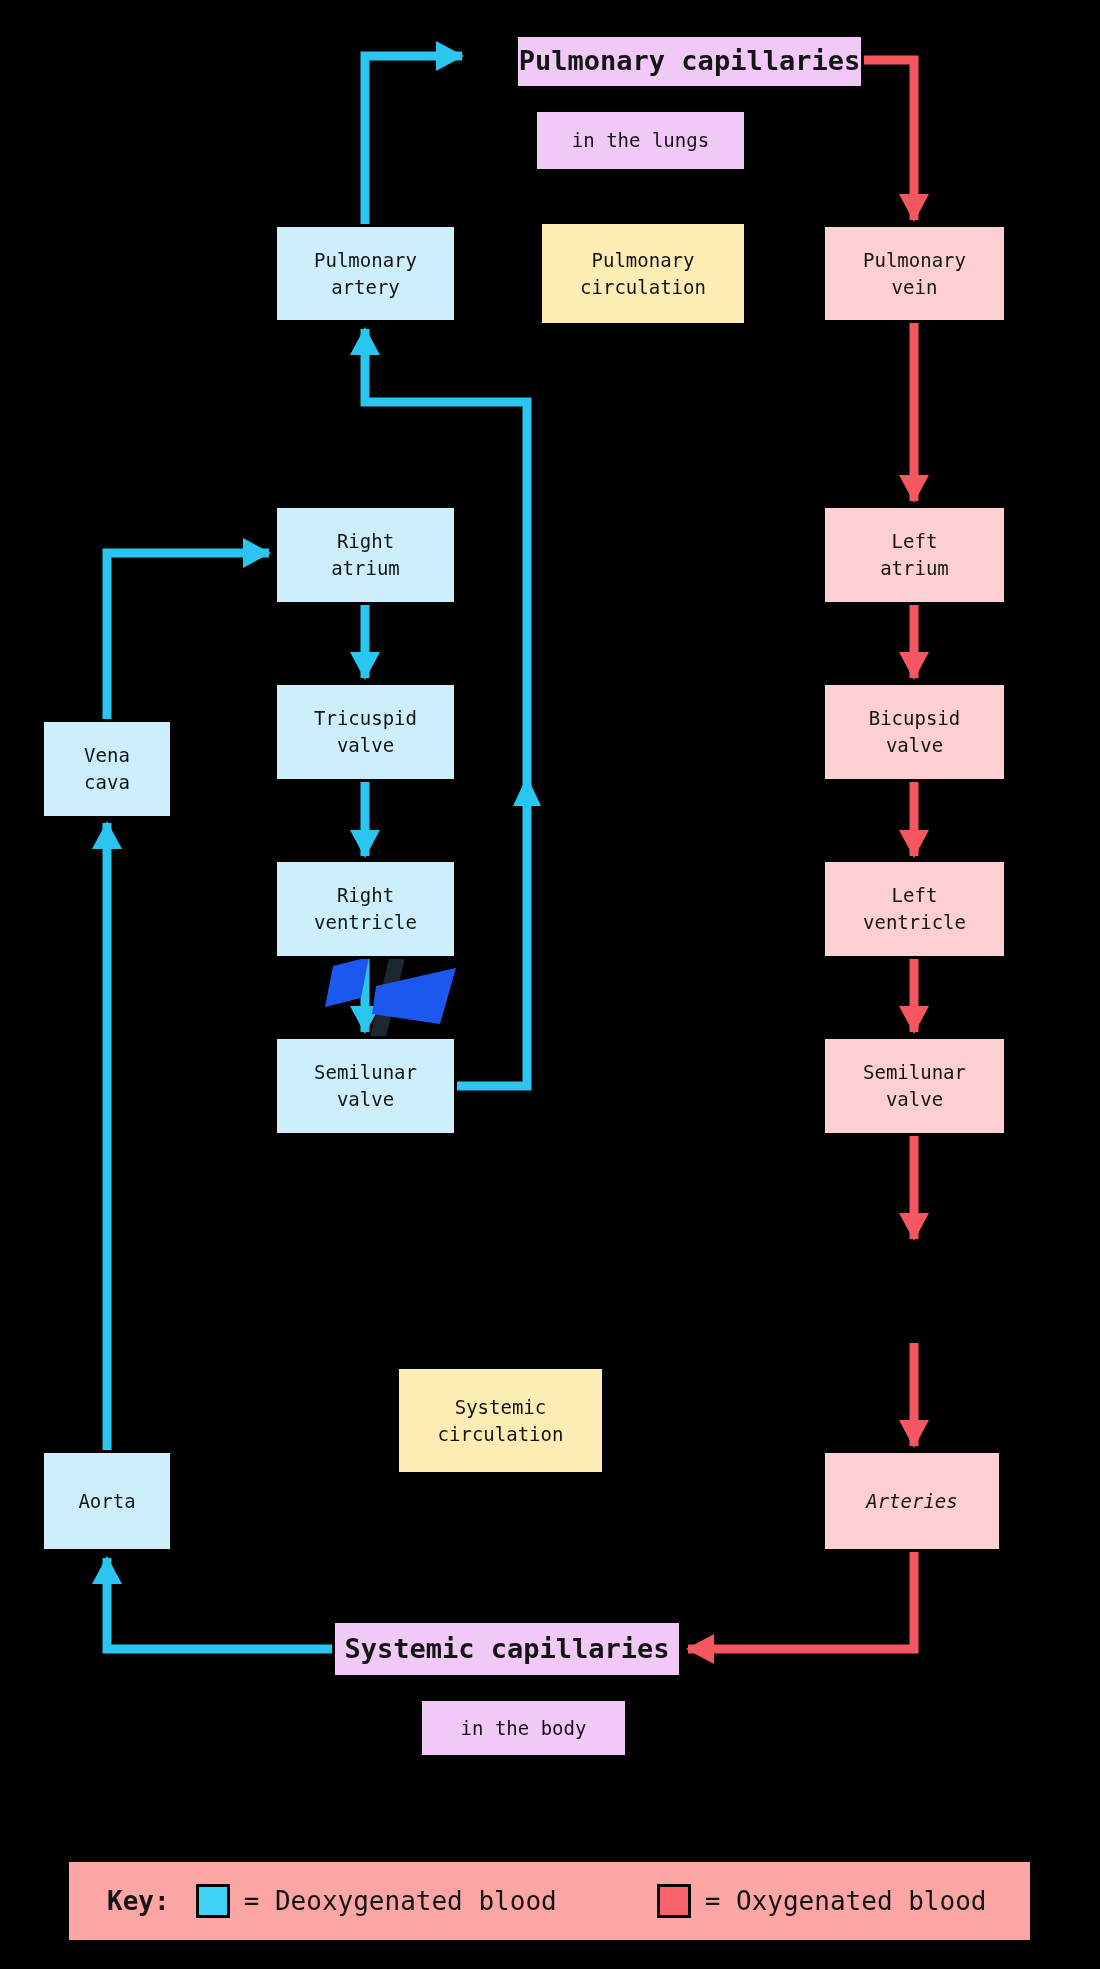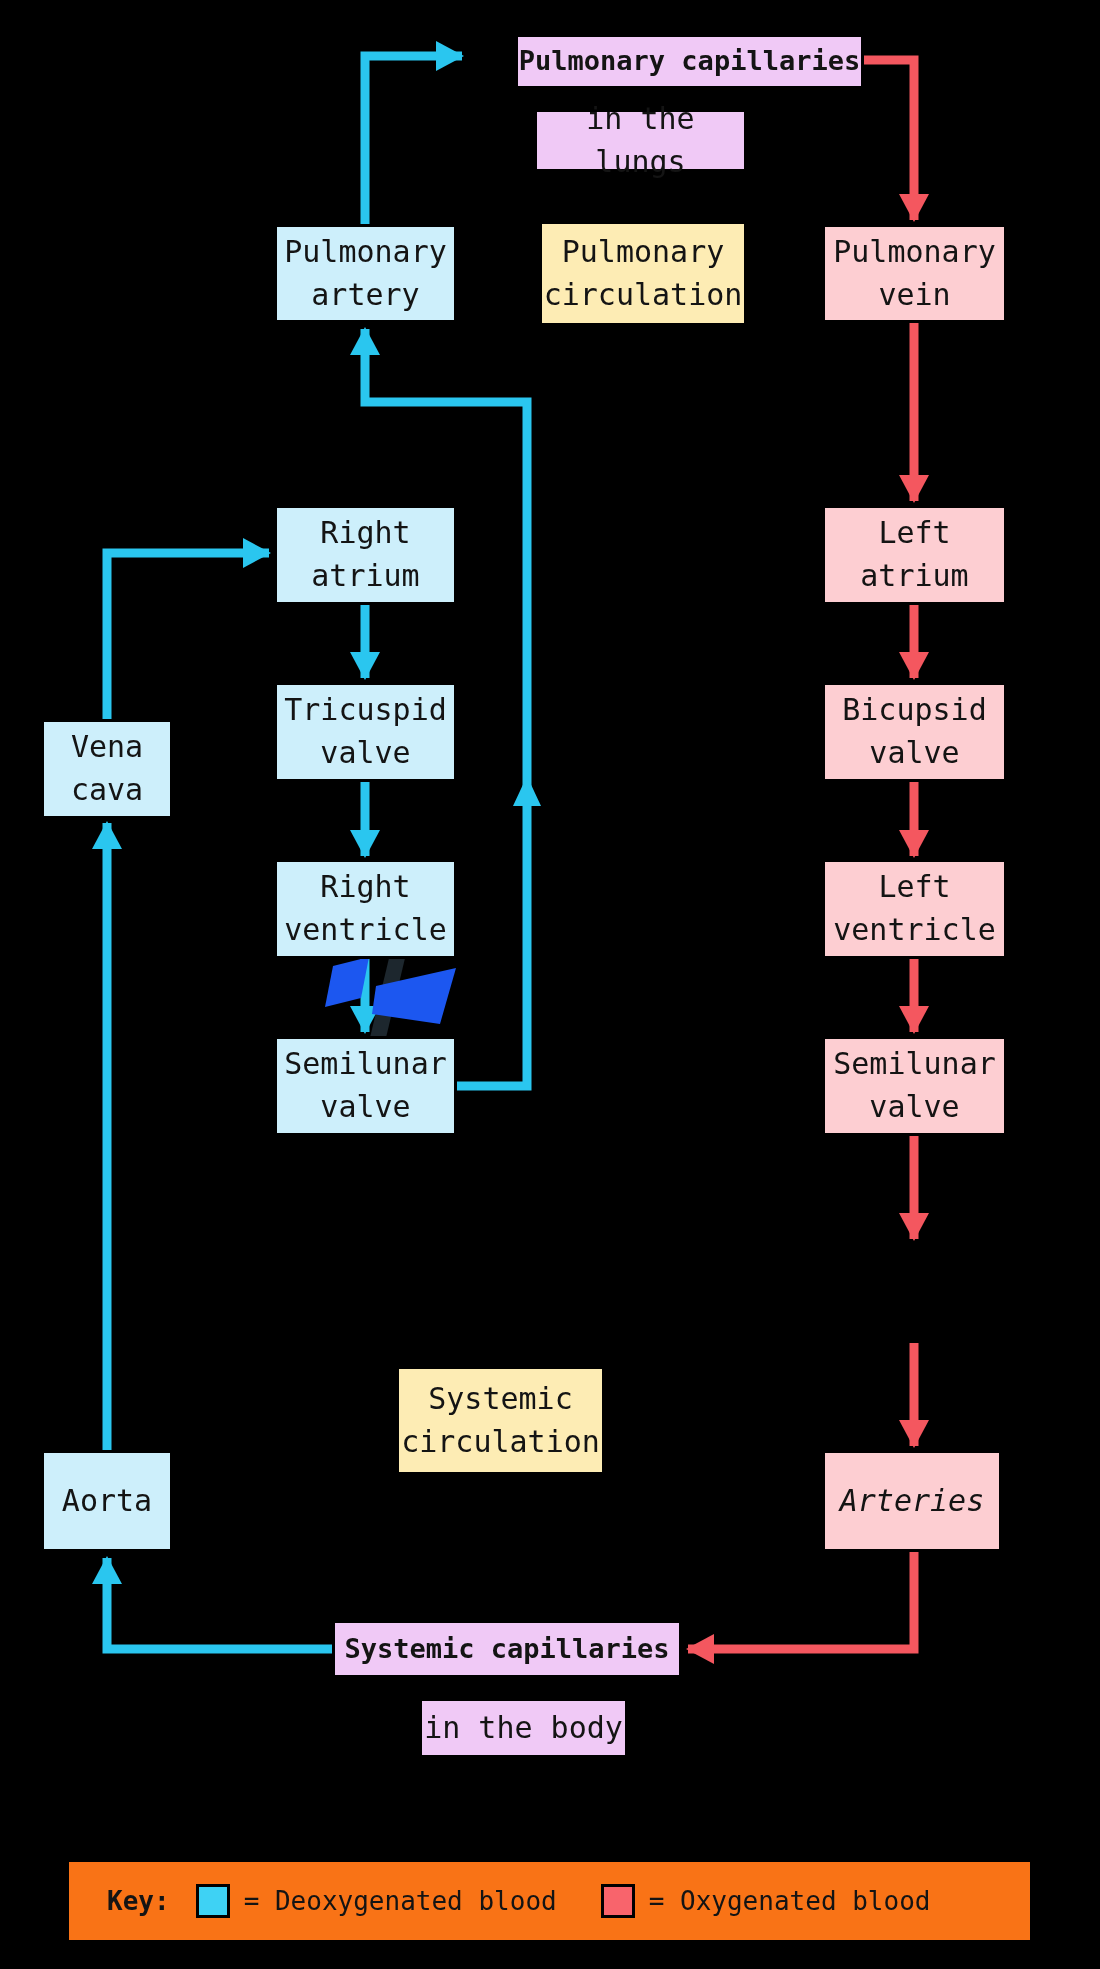--- a/index.html
+++ b/index.html
@@ -5,39 +5,39 @@
   html,body{margin:0;padding:0;background:#000;}
   .stage{
     position:relative;width:1100px;height:1969px;background:#000000;
     font-family:"DejaVu Sans Mono","Liberation Mono",monospace;
     color:#141414;overflow:hidden;
   }
   .arrows{position:absolute;left:0;top:0;}
   .node{
     position:absolute;display:flex;align-items:center;justify-content:center;
     text-align:center;white-space:pre-line;box-sizing:border-box;
-    font-size:30px;line-height:1.42;
+    font-size:19px;line-height:1.42;
   }
   .bordered{border:3px solid #000;}
   .cyan{background:#cdeffb;}
   .pink{background:#fdced2;}
   .lav{background:#f0c9f6;}
   .yellow{background:#fdecb4;}
   .capillary{font-weight:bold;font-size:27px;}
   .keybar{
     position:absolute;display:flex;align-items:center;
-    background:#f97316;font-size:26px;box-sizing:border-box;
+    background:#fca5a5;font-size:26px;box-sizing:border-box;
     padding-left:38px;
   }
   .keybar .klabel{font-weight:bold;margin-right:26px;}
   .swatch{width:34px;height:34px;border:3px solid #000;box-sizing:border-box;flex:0 0 auto;margin-right:14px;}
   .swatch.cy{background:#3ed2f4;}
   .swatch.rd{background:#f8646c;}
   .keyitem{display:flex;align-items:center;}
-  .keyitem.second{margin-left:44px;}
+  .keyitem.second{margin-left:100px;}
 </style>
 </head>
 <body>
 
 <div class="stage">
 
   <svg class="arrows" width="1100" height="1969" viewBox="0 0 1100 1969">
     <defs>
       <marker id="headCyan" markerUnits="userSpaceOnUse" markerWidth="32" markerHeight="32" refX="26" refY="15" orient="auto">
         <path d="M0,0 L28,15 L0,30 Z" fill="#2ac6ef"></path>

